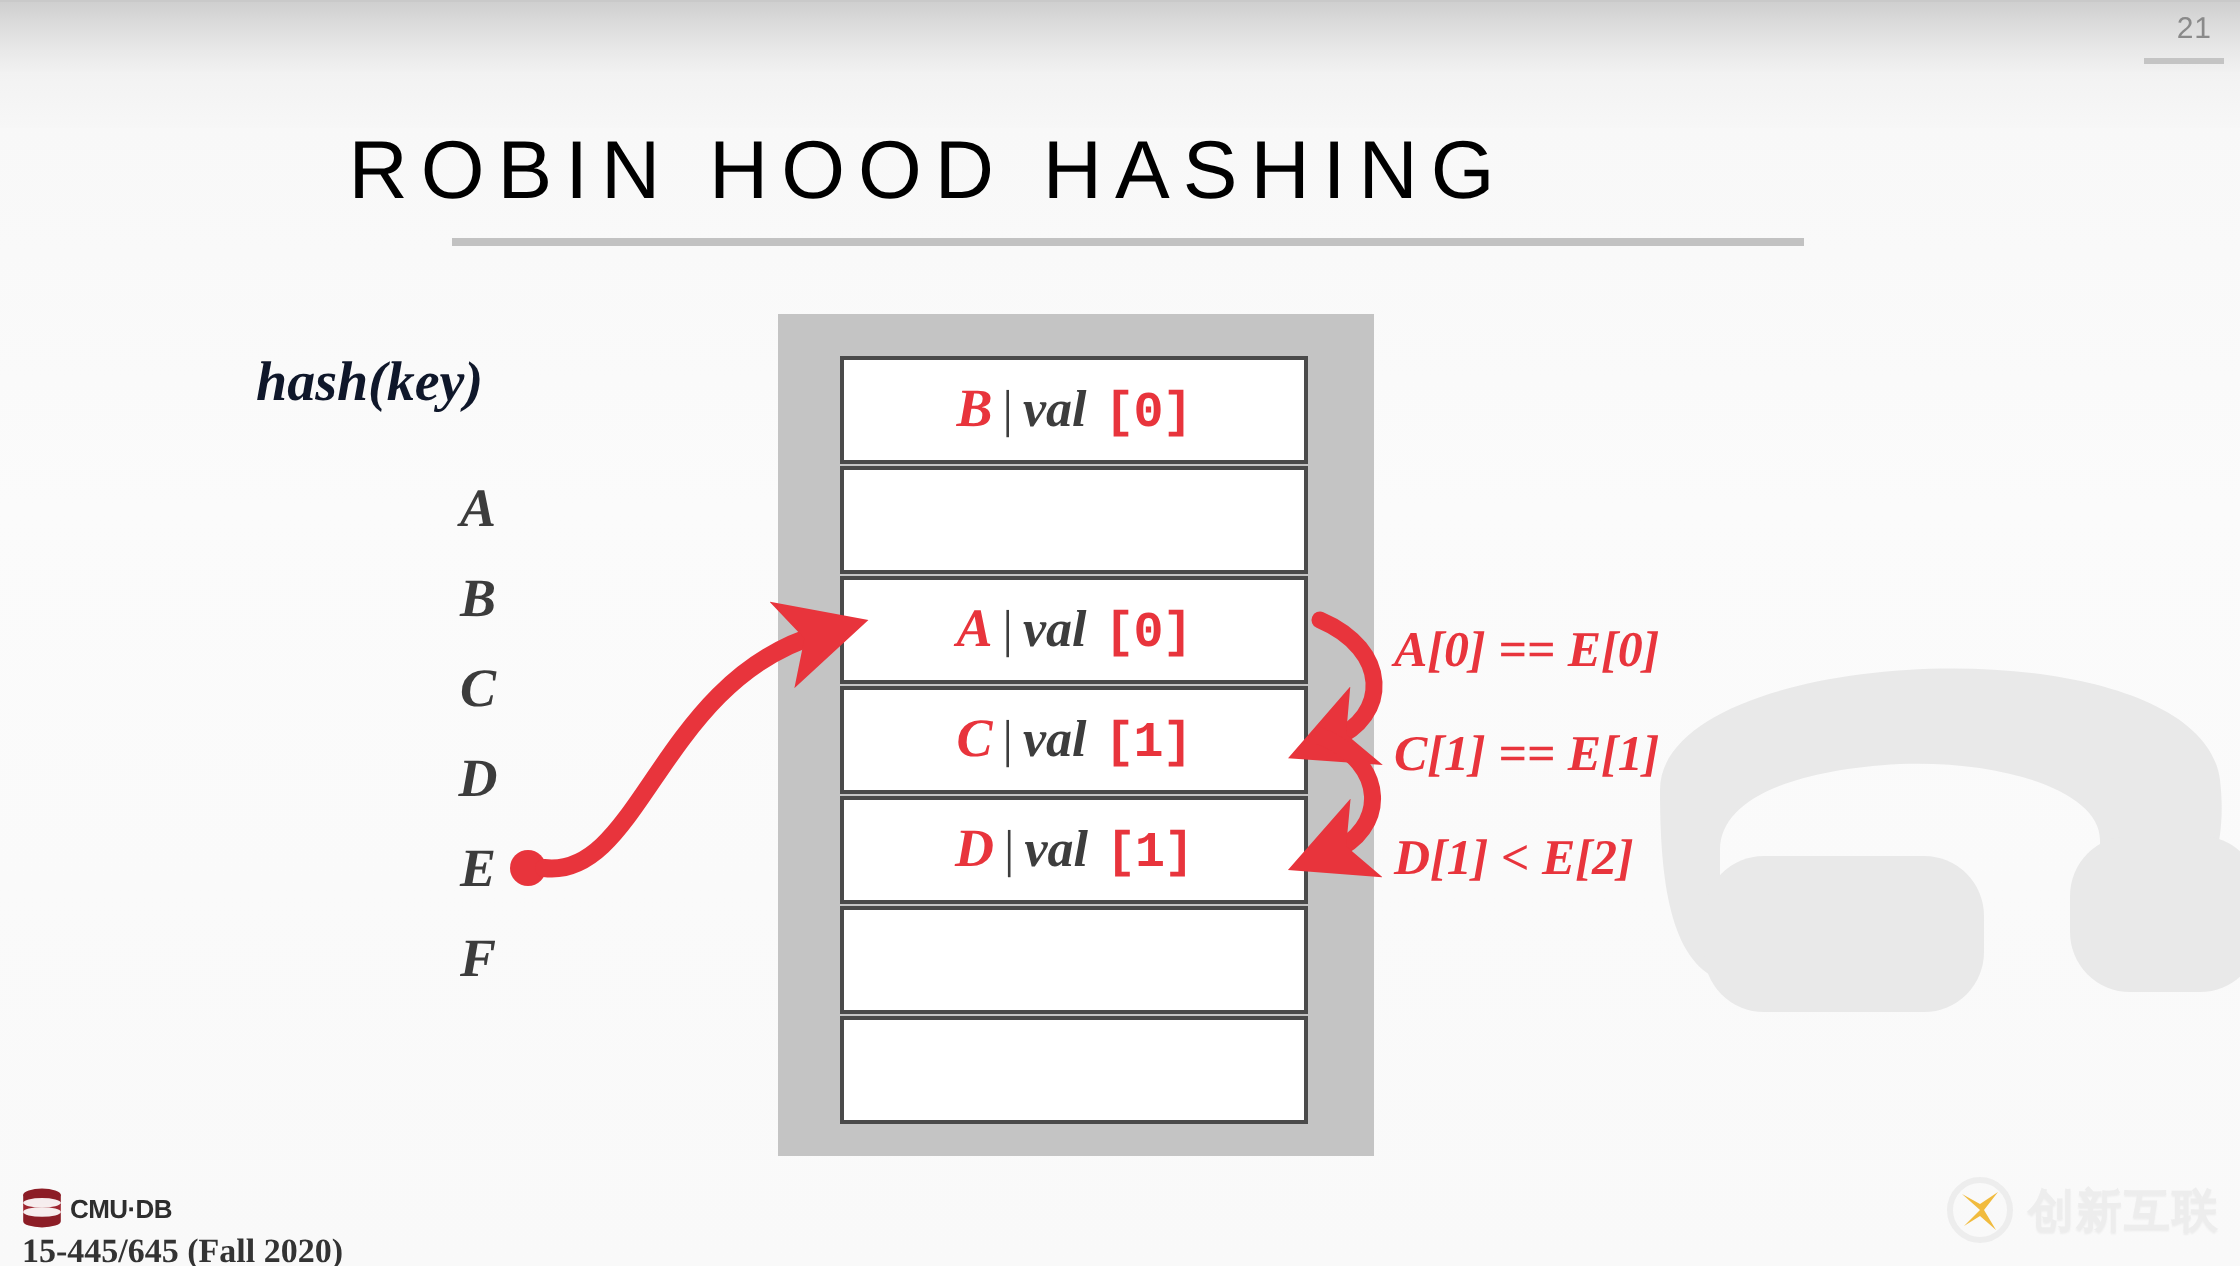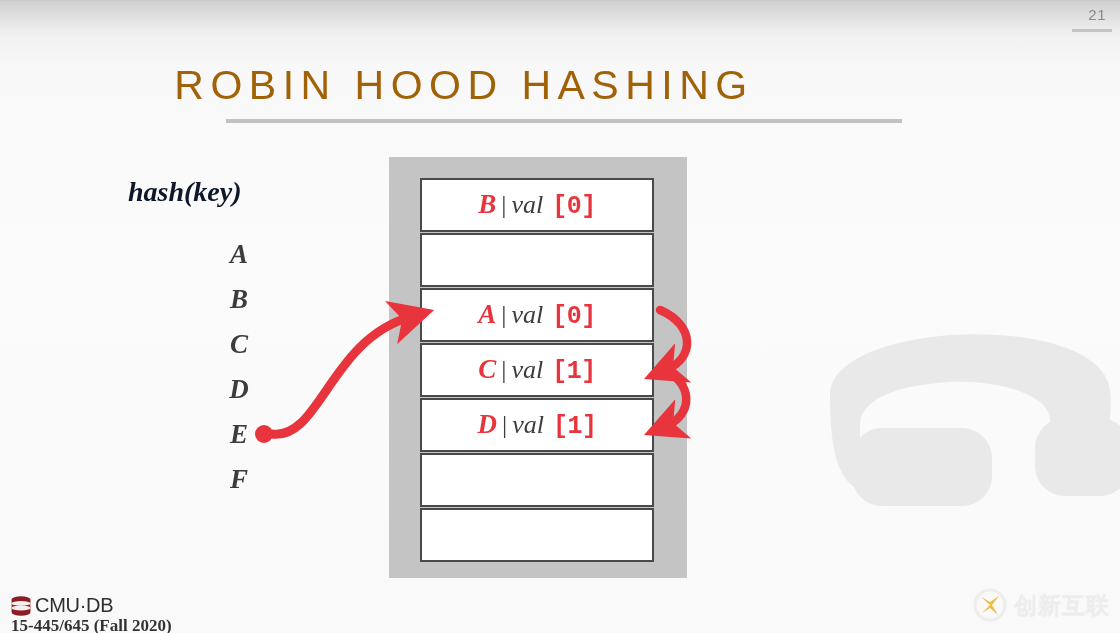--- a/index.html
+++ b/index.html
@@ -57,21 +57,21 @@
   }
   
   .title {
     position: absolute;
     left: 0; top: 62px;
     width: 928px;
     text-align: center;
     font-size: 41px;
     font-weight: 300;
     letter-spacing: 6.5px;
-    color: #a16207;
+    color: #000000;
     font-family: "Liberation Sans", sans-serif;
   }
   .title-rule {
     position: absolute;
     left: 226px; top: 119px;
     width: 676px; height: 4px;
     background: #c2c2c2;
   }
   
   .hashkey-label {
@@ -138,21 +138,21 @@
   }
   .slot-bar {
     font-family: "Liberation Serif", serif;
     font-size: 26px;
     color: #3d3d3d;
     padding-right: 5px;
   }
   .slot-val {
     font-family: "Liberation Serif", serif;
     font-style: italic;
-    font-weight: normal;
+    font-weight: bold;
     font-size: 26px;
     color: #3d3d3d;
     padding-right: 9px;
   }
   .slot-idx {
     font-family: "Liberation Mono", monospace;
     font-weight: bold;
     font-size: 25px;
     color: #e8343c;
     letter-spacing: -0.5px;
@@ -182,22 +182,22 @@
   .footer-logo {
     position: absolute;
     left: 10px; top: 594px;
     display: flex;
     align-items: center;
     gap: 3px;
   }
   .db-glyph { display: block; }
   .cmudb-text {
     font-family: "Liberation Sans", sans-serif;
-    font-weight: normal;
-    font-size: 20px;
+    font-weight: bold;
+    font-size: 13px;
     color: #2e2e2e;
     letter-spacing: -0.3px;
   }
   .course-line {
     position: absolute;
     left: 11px; top: 616px;
     font-family: "Liberation Serif", serif;
     font-weight: bold;
     font-size: 17px;
     color: #333333;
@@ -322,20 +322,25 @@
     </defs>
 
     <circle cx="264" cy="434" r="9" fill="#e8343c"></circle>
     <path d="M272 434 C 320 440, 330 340, 410 317" stroke="#e8343c" stroke-width="9" fill="none" stroke-linecap="round" marker-end="url(#ah)"></path>
 
     <path d="M660 310 C 695 325, 695 358, 666 370" stroke="#e8343c" stroke-width="8.5" fill="none" stroke-linecap="round" marker-end="url(#ah)"></path>
 
     <path d="M660 368 C 695 382, 693 415, 666 426" stroke="#e8343c" stroke-width="8.5" fill="none" stroke-linecap="round" marker-end="url(#ah)"></path>
   </svg>
 
+  <div class="annotations">
+    <div class="annot">A[0] == E[0]</div>
+    <div class="annot">C[1] == E[1]</div>
+    <div class="annot">D[1] &lt; E[2]</div>
+  </div>
 
   <div class="footer-logo">
     <svg class="db-glyph" width="22" height="20" viewBox="0 0 22 20" xmlns="http://www.w3.org/2000/svg">
       <ellipse cx="11" cy="3.4" rx="9.4" ry="3.1" fill="#8c1d26"></ellipse>
       <path d="M1.6 3.4 v4.2 a9.4 3.1 0 0 0 18.8 0 V3.4" fill="#8c1d26"></path>
       <path d="M1.6 8.0 v4.2 a9.4 3.1 0 0 0 18.8 0 V8.0" fill="#9e2630"></path>
       <path d="M1.6 12.6 v4.0 a9.4 3.1 0 0 0 18.8 0 V12.6" fill="#8c1d26"></path>
       <ellipse cx="11" cy="7.4" rx="9.4" ry="2.4" fill="#ffffff" opacity="0.92"></ellipse>
       <ellipse cx="11" cy="12.0" rx="9.4" ry="2.4" fill="#ffffff" opacity="0.92"></ellipse>
     </svg>

